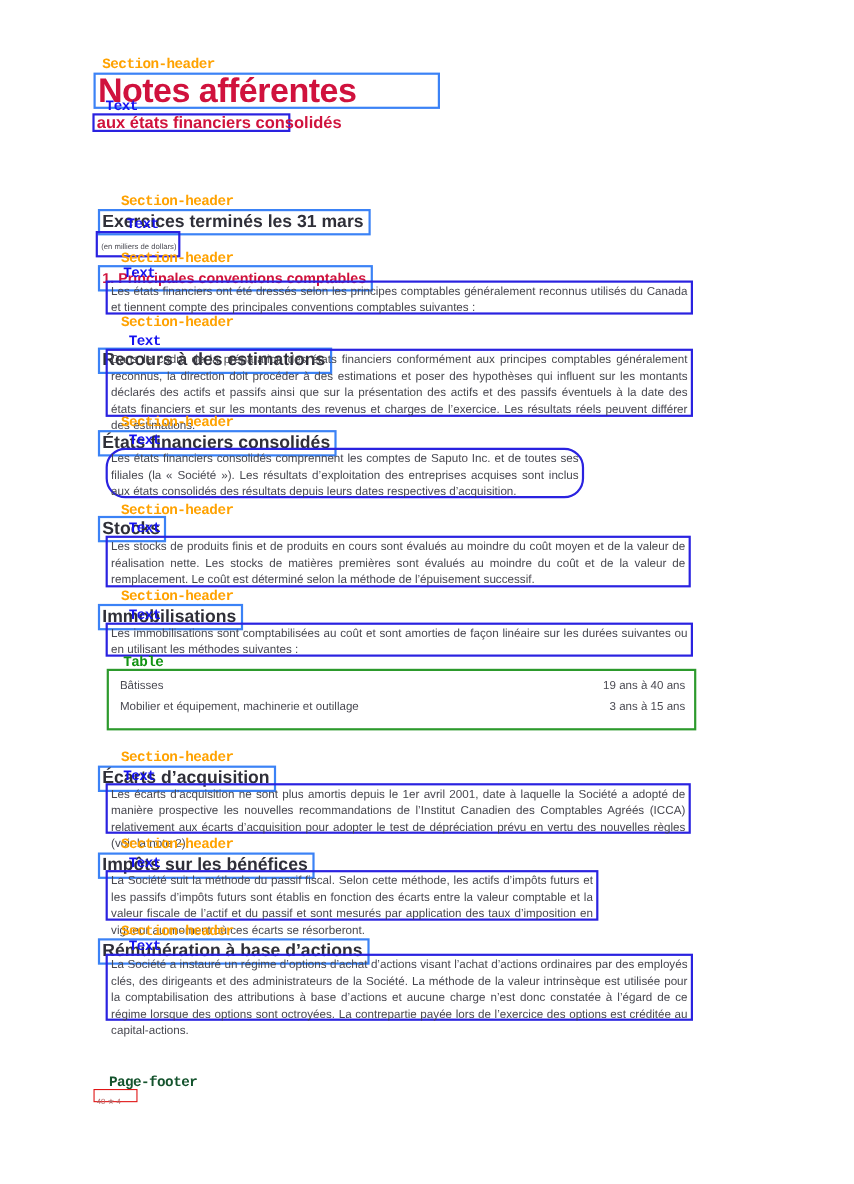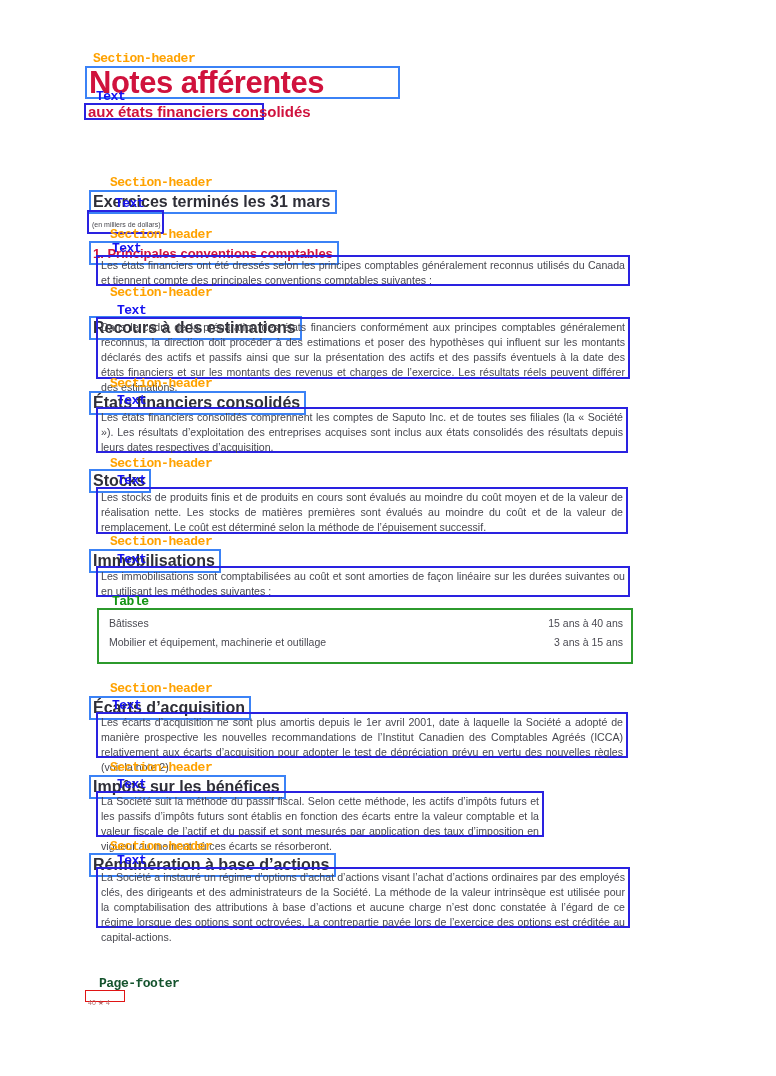--- a/index.html
+++ b/index.html
@@ -102,21 +102,21 @@
   </div>
 
   <div class="ann" style="left:89px;top:391px;height:13px;">
     <span class="ann-label lbl-orange" style="left:21px;top:-13px;">Section-header</span>
     <div class="box b-orange fit" style="left:0;top:0;">
       <span class="h-small">États financiers consolidés</span>
     </div>
   </div>
   <div class="ann" style="left:96px;top:407px;width:532px;height:46px;">
     <span class="ann-label lbl-blue" style="left:21px;top:-12px;">Text</span>
-    <div class="box b-blue" style="left:0;top:0;width:532px;height:46px;">
+    <div class="box b-blue" style="left:0;top:0;width:435px;height:46px;border-radius:18px;">
       <div class="para">Les états financiers consolidés comprennent les comptes de Saputo Inc. et de toutes ses filiales (la « Société »). Les résultats d’exploitation des entreprises acquises sont inclus aux états consolidés des résultats depuis leurs dates respectives d’acquisition.</div>
     </div>
   </div>
 
   <div class="ann" style="left:89px;top:469px;height:13px;">
     <span class="ann-label lbl-orange" style="left:21px;top:-11px;">Section-header</span>
     <div class="box b-orange fit" style="left:0;top:0;">
       <span class="h-small">Stocks</span>
     </div>
   </div>
@@ -139,21 +139,21 @@
       <div class="para">Les immobilisations sont comptabilisées au coût et sont amorties de façon linéaire sur les durées suivantes ou en utilisant les méthodes suivantes :</div>
     </div>
   </div>
 
   <div class="ann" style="left:97px;top:608px;width:536px;height:56px;">
     <span class="ann-label lbl-green" style="left:15px;top:-12px;">Table</span>
     <div class="box b-green" style="left:0;top:0;width:536px;height:56px;">
       <div class="table-inner">
         <div class="trow">
           <span>Bâtisses</span>
-          <span>15 ans à 40 ans</span>
+          <span>19 ans à 40 ans</span>
         </div>
         <div class="trow">
           <span>Mobilier et équipement, machinerie et outillage</span>
           <span>3 ans à 15 ans</span>
         </div>
       </div>
     </div>
   </div>
 
   <div class="ann" style="left:89px;top:696px;height:14px;">

